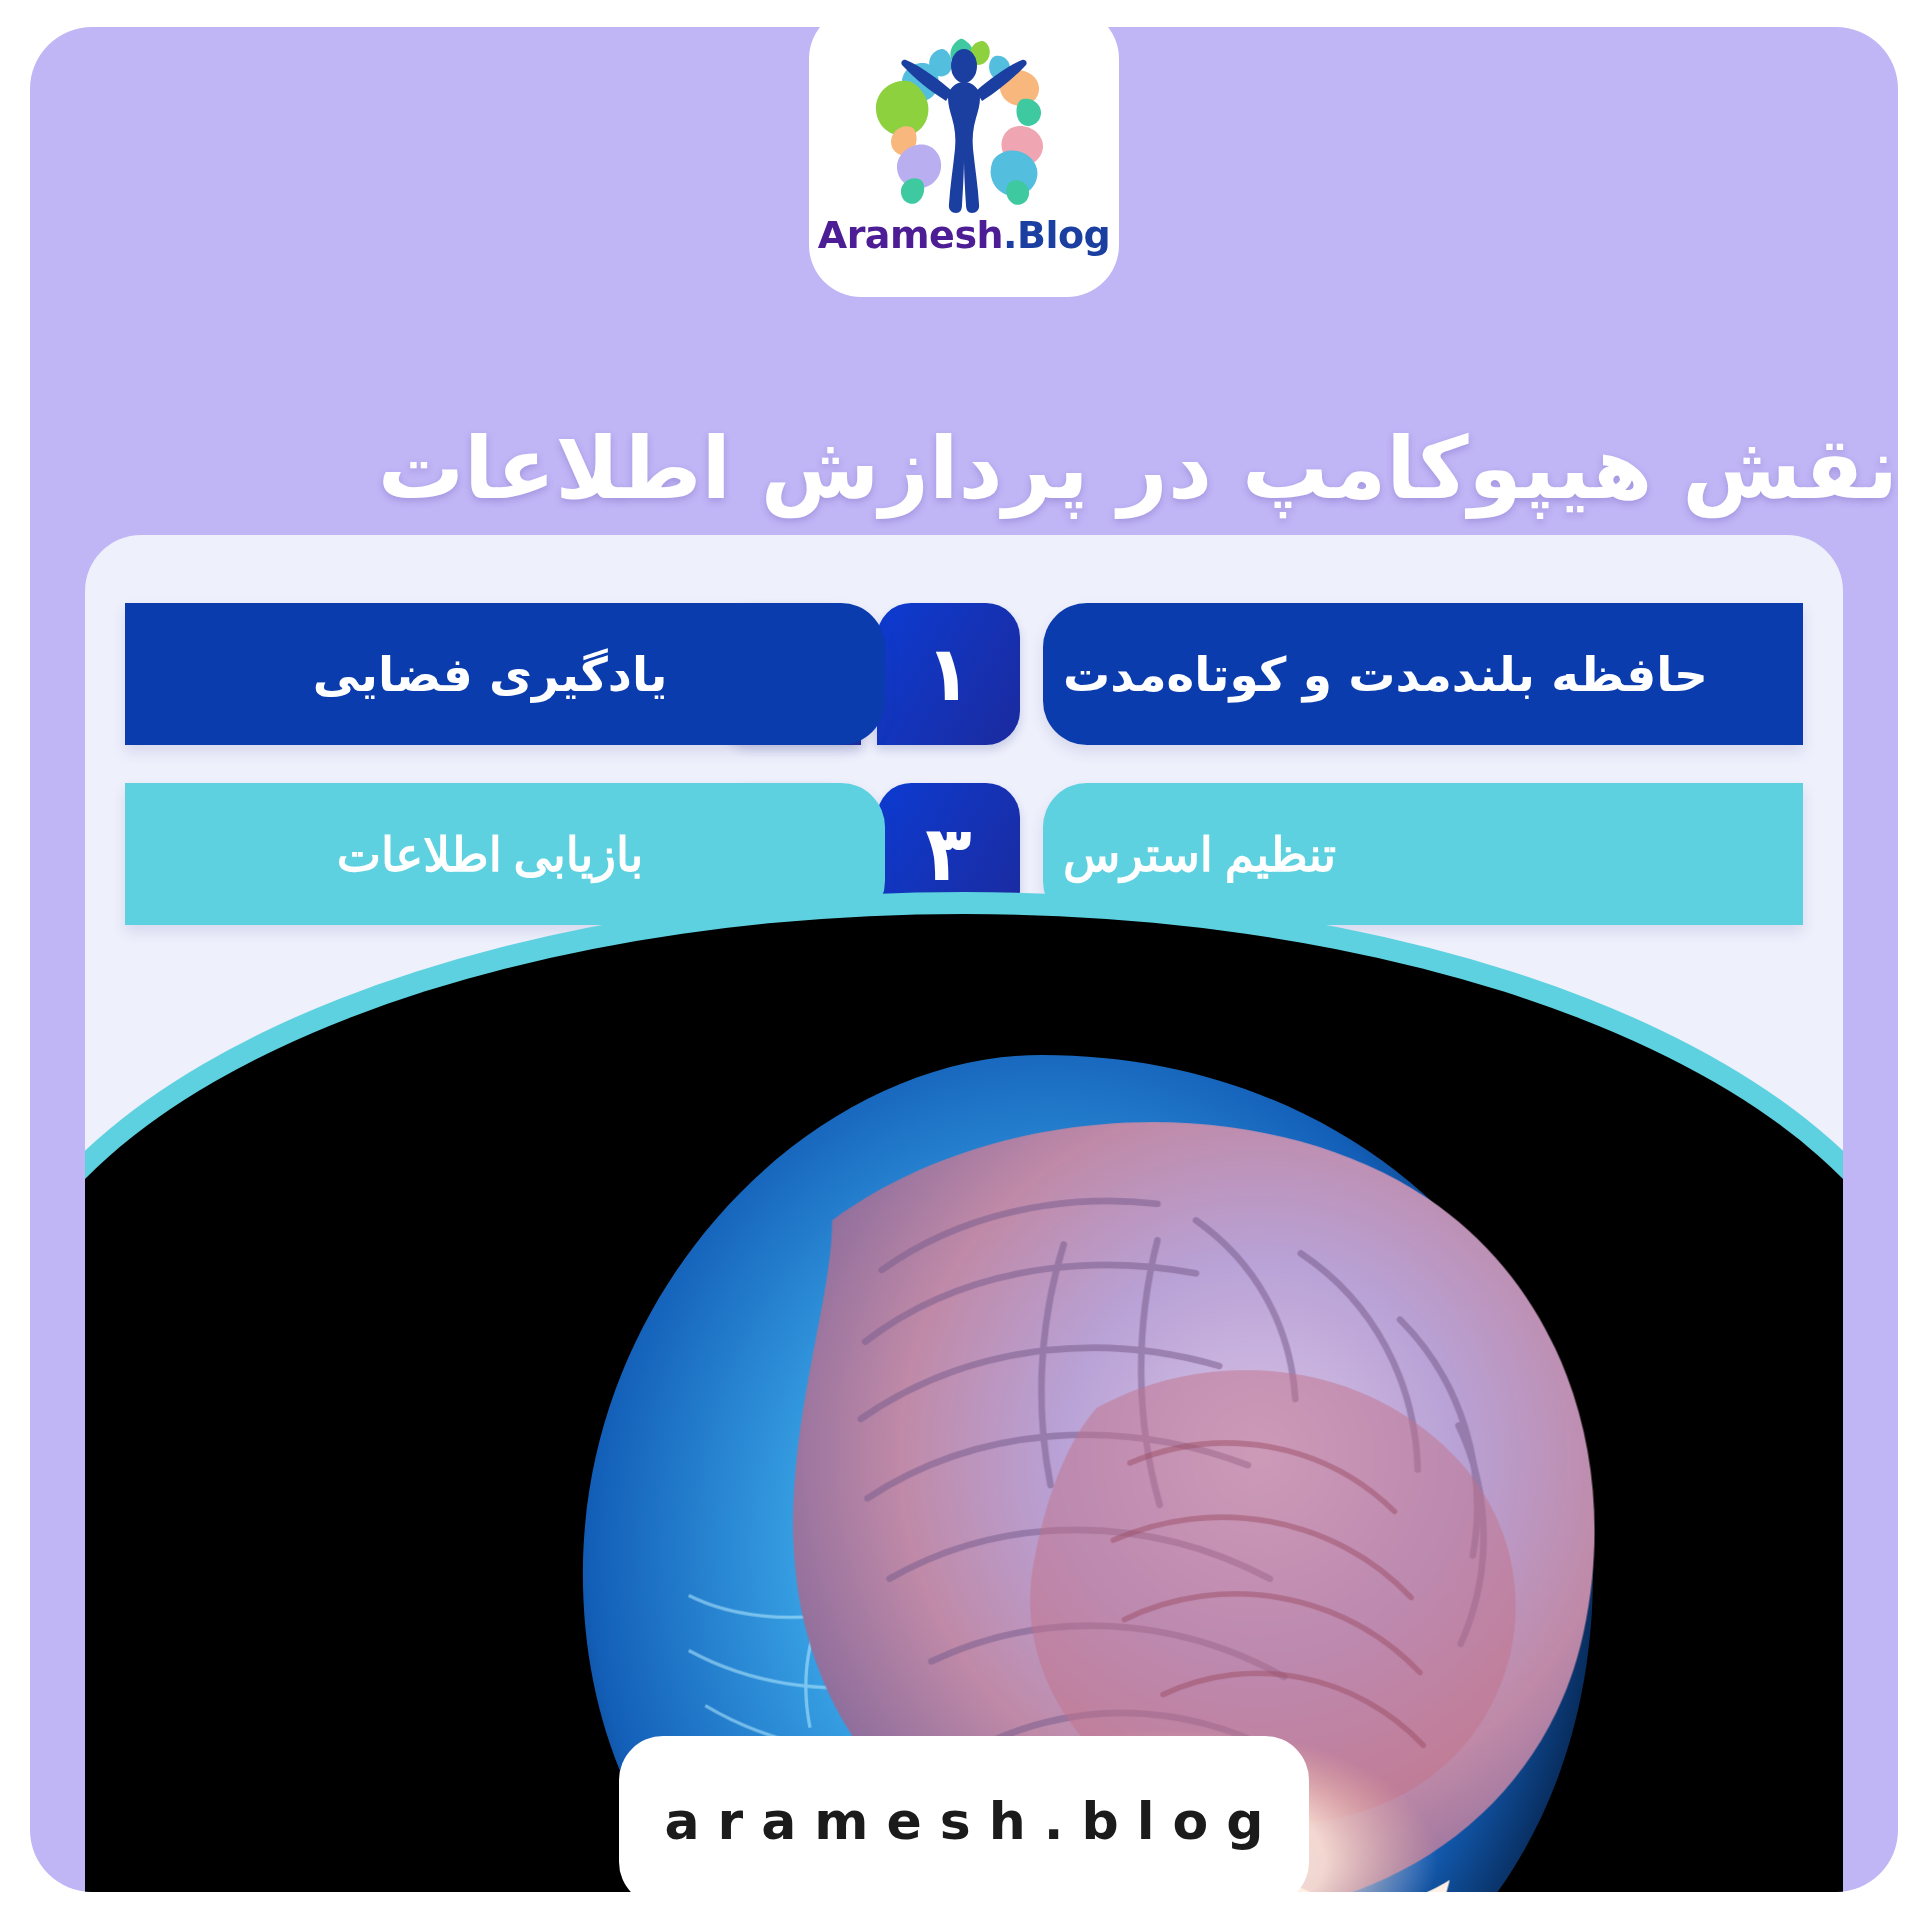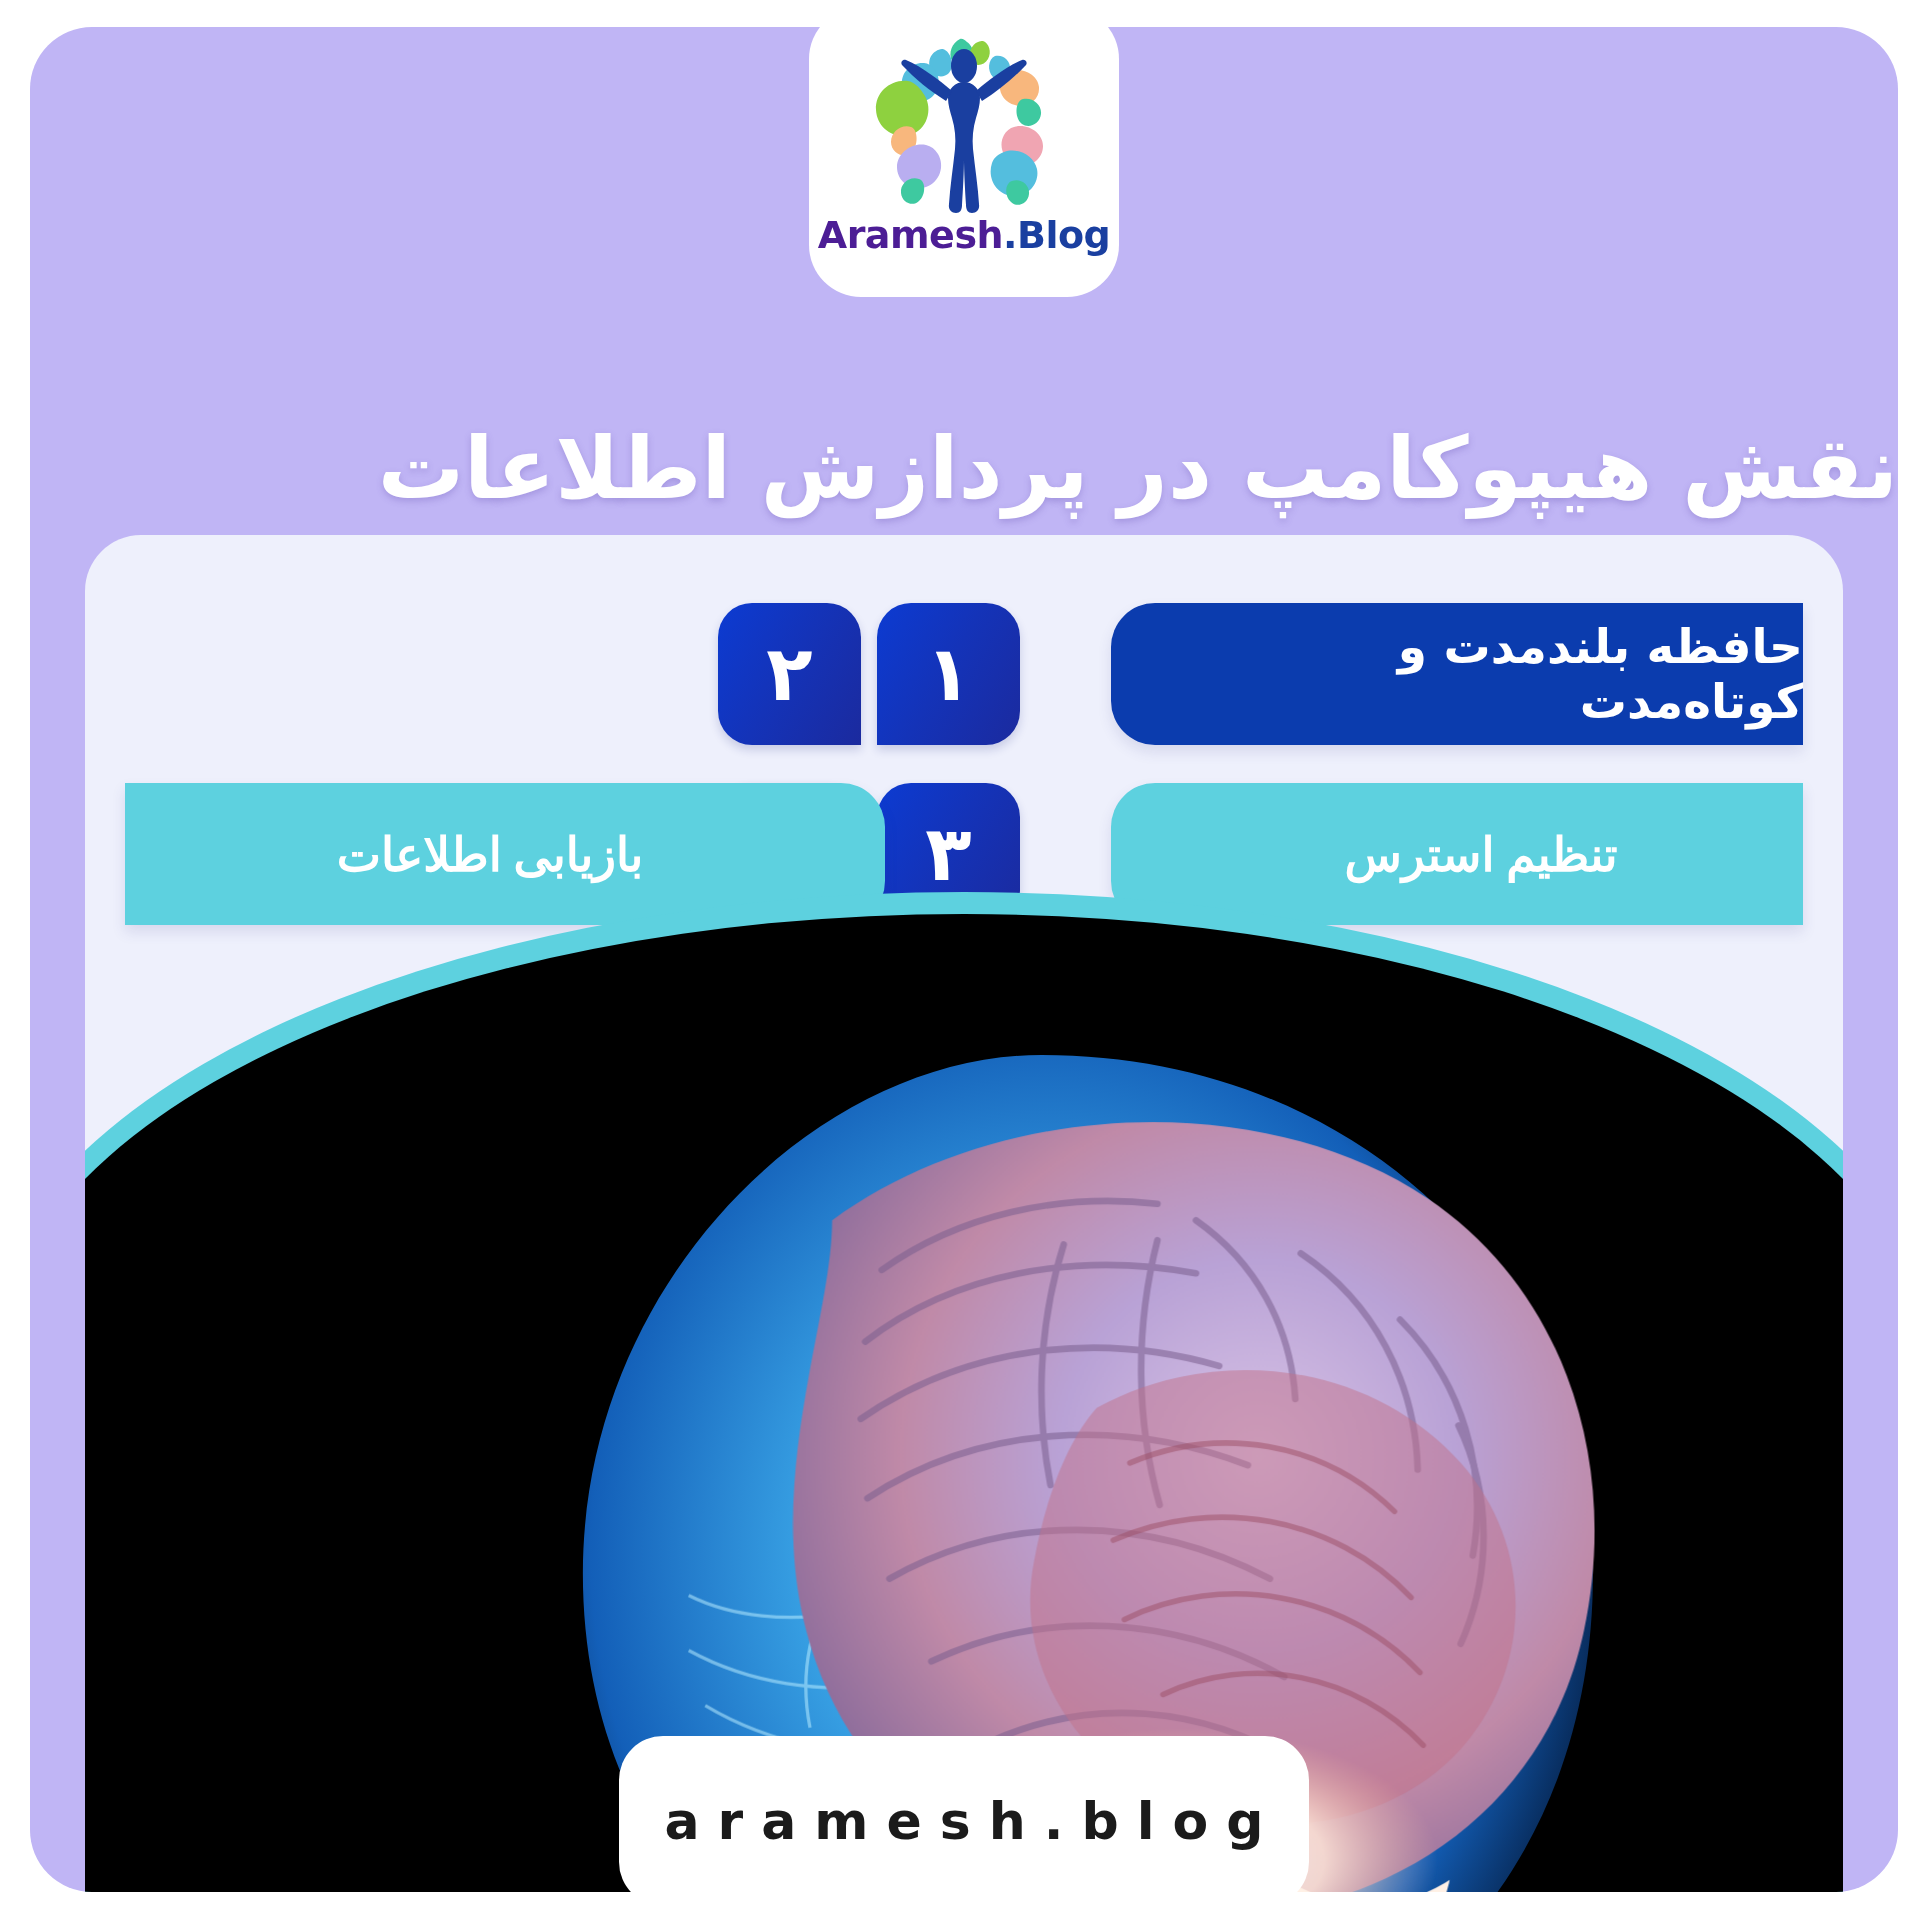--- a/index.html
+++ b/index.html
@@ -65,25 +65,25 @@
   .badge-left { right:942px; border-radius:34px 34px 0 34px; }
 
   
   .bar{
     position:absolute;top:8px;height:142px;
     display:flex;align-items:center;
     color:#ffffff;font-size:47px;font-weight:bold;
     box-shadow:0 7px 14px rgba(60,60,140,.13);
   }
   .bar-right{
-    right:0;width:692px;
+    right:0;width:760px;
     border-radius:0 0 44px 44px / 0 0 44px 44px;
     border-top-left-radius:44px;border-bottom-left-radius:44px;
     border-top-right-radius:0;border-bottom-right-radius:0;
-    justify-content:center;padding-left:48px;box-sizing:border-box;
+    justify-content:flex-end;padding-left:20px;box-sizing:border-box;
   }
   .bar-left{
     left:0;width:760px;
     border-top-right-radius:44px;border-bottom-right-radius:44px;
     border-top-left-radius:0;border-bottom-left-radius:0;
     justify-content:center;padding-right:30px;box-sizing:border-box;
   }
   .c-navy{background:#0b3cae;}
   .c-teal{background:#5dd1df;font-family:Liberation Serif, serif;}
 
@@ -164,20 +164,23 @@
   <div id="content-card">
 
     <div id="list-grid">
 
       <div class="row">
         <div class="bar bar-right c-navy">
           <span>حافظه بلندمدت و کوتاه‌مدت</span>
         </div>
         <div class="num-badge badge-right">۱</div>
         <div class="num-badge badge-left">۲</div>
+        <div class="bar bar-left c-navy">
+          <span>یادگیری فضایی</span>
+        </div>
       </div>
 
       <div class="row">
         <div class="bar bar-right c-teal">
           <span>تنظیم استرس</span>
         </div>
         <div class="num-badge badge-right">۳</div>
         <div class="num-badge badge-left">۴</div>
         <div class="bar bar-left c-teal">
           <span>بازیابی اطلاعات</span>

